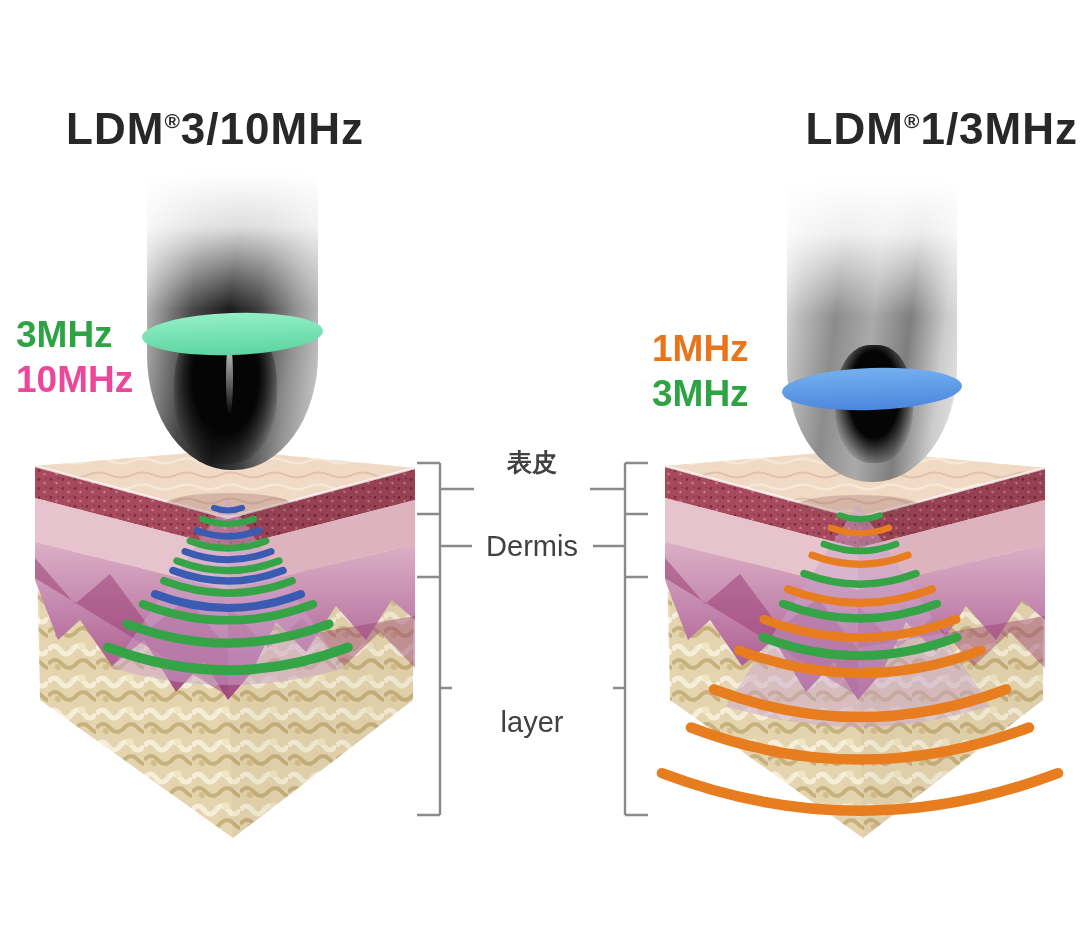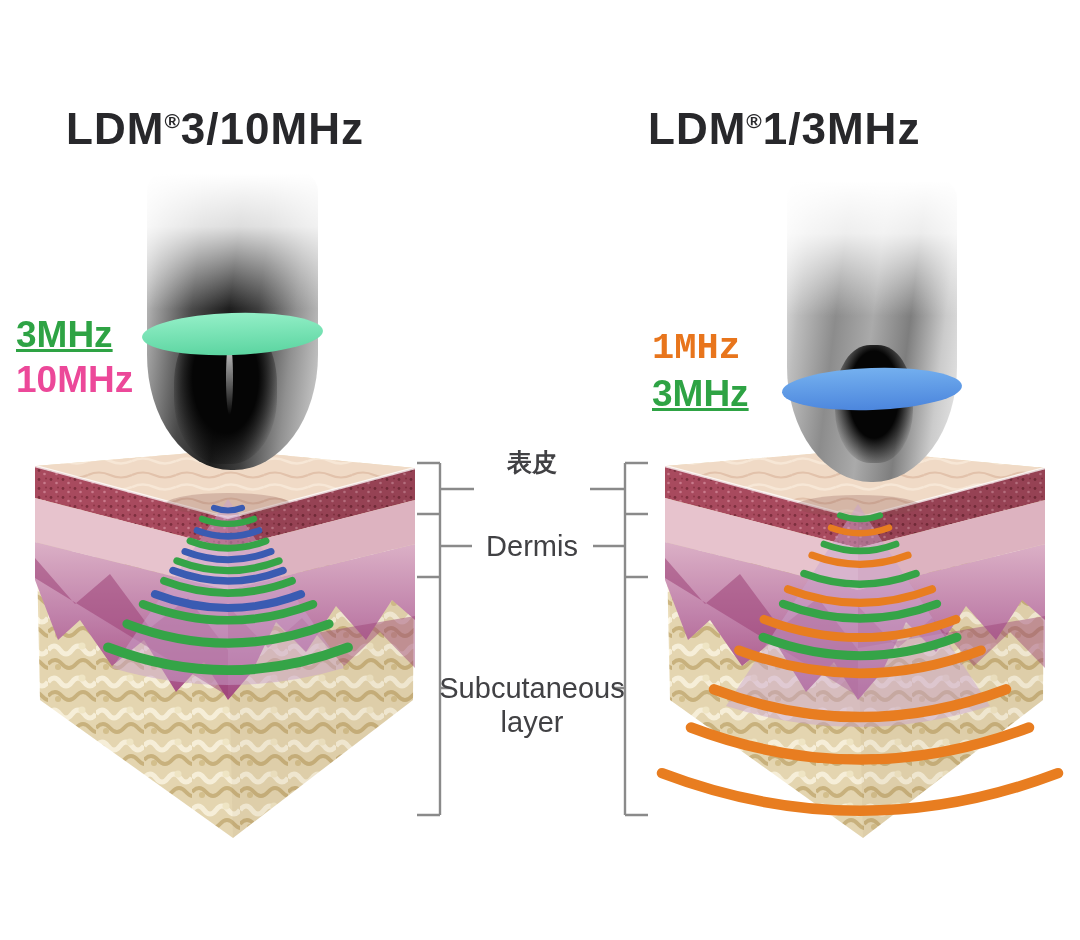--- a/index.html
+++ b/index.html
@@ -6,31 +6,31 @@
   .stage {
     position:relative; width:1080px; height:940px; background:#ffffff;
     font-family:"Liberation Sans", sans-serif; overflow:hidden;
   }
   svg.canvas { position:absolute; left:0; top:0; z-index:1; }
 
   
   .title { position:absolute; top:104px; font-size:44px; font-weight:700;
            color:#28282b; letter-spacing:1px; z-index:4; }
   .title-left  { left:0;    width:430px; text-align:center; }
-  .title-right { left:648px; width:430px; text-align:left; }
+  .title-right { left:648px; width:430px; text-align:right; }
   .reg { font-size:21px; vertical-align:16px; }
 
   
   .freqs { position:absolute; z-index:4; }
   .freqs-left  { left:16px;  top:312px; }
   .freqs-right { left:652px; top:326px; }
   .freq { font-size:37px; font-weight:700; line-height:1.22; }
-  .c-green  { color:#2ea344;text-decoration:underline; }
+  .c-green  { color:#2ea344; }
   .c-blue   { color:#ec4899; }
-  .c-orange { color:#e8751c;font-family:Liberation Mono, monospace; }
+  .c-orange { color:#e8751c; }
 
   
   .probe { position:absolute; z-index:3; }
   .probe-left  { left:147px; top:163px; width:171px; height:307px; }
   .probe-right { left:787px; top:170px; width:170px; height:312px; }
   .probe-body { position:absolute; inset:0;
     border-radius:46px 46px 84px 84px / 28px 28px 115px 115px; }
   .probe-left .probe-body {
     background:linear-gradient(97deg,#e3e3e3 0%,#a0a0a0 12%,#4a4a4a 30%,
       #1d1d1d 48%,#3d3d3d 62%,#909090 80%,#d6d6d6 100%); }
@@ -195,16 +195,15 @@
     <div class="freq c-green">3MHz</div>
     <div class="freq c-blue">10MHz</div>
   </div>
   <div class="freqs freqs-right">
     <div class="freq c-orange">1MHz</div>
     <div class="freq c-green">3MHz</div>
   </div>
 
   <div class="mid zh t-epi-zh">表皮</div>
   <div class="mid en t-der-en">Dermis</div>
-  <div class="mid en t-sub-en1">Subcutaneous</div>
   <div class="mid en t-sub-en2">layer</div>
 
 </div>
 
 </body></html>

